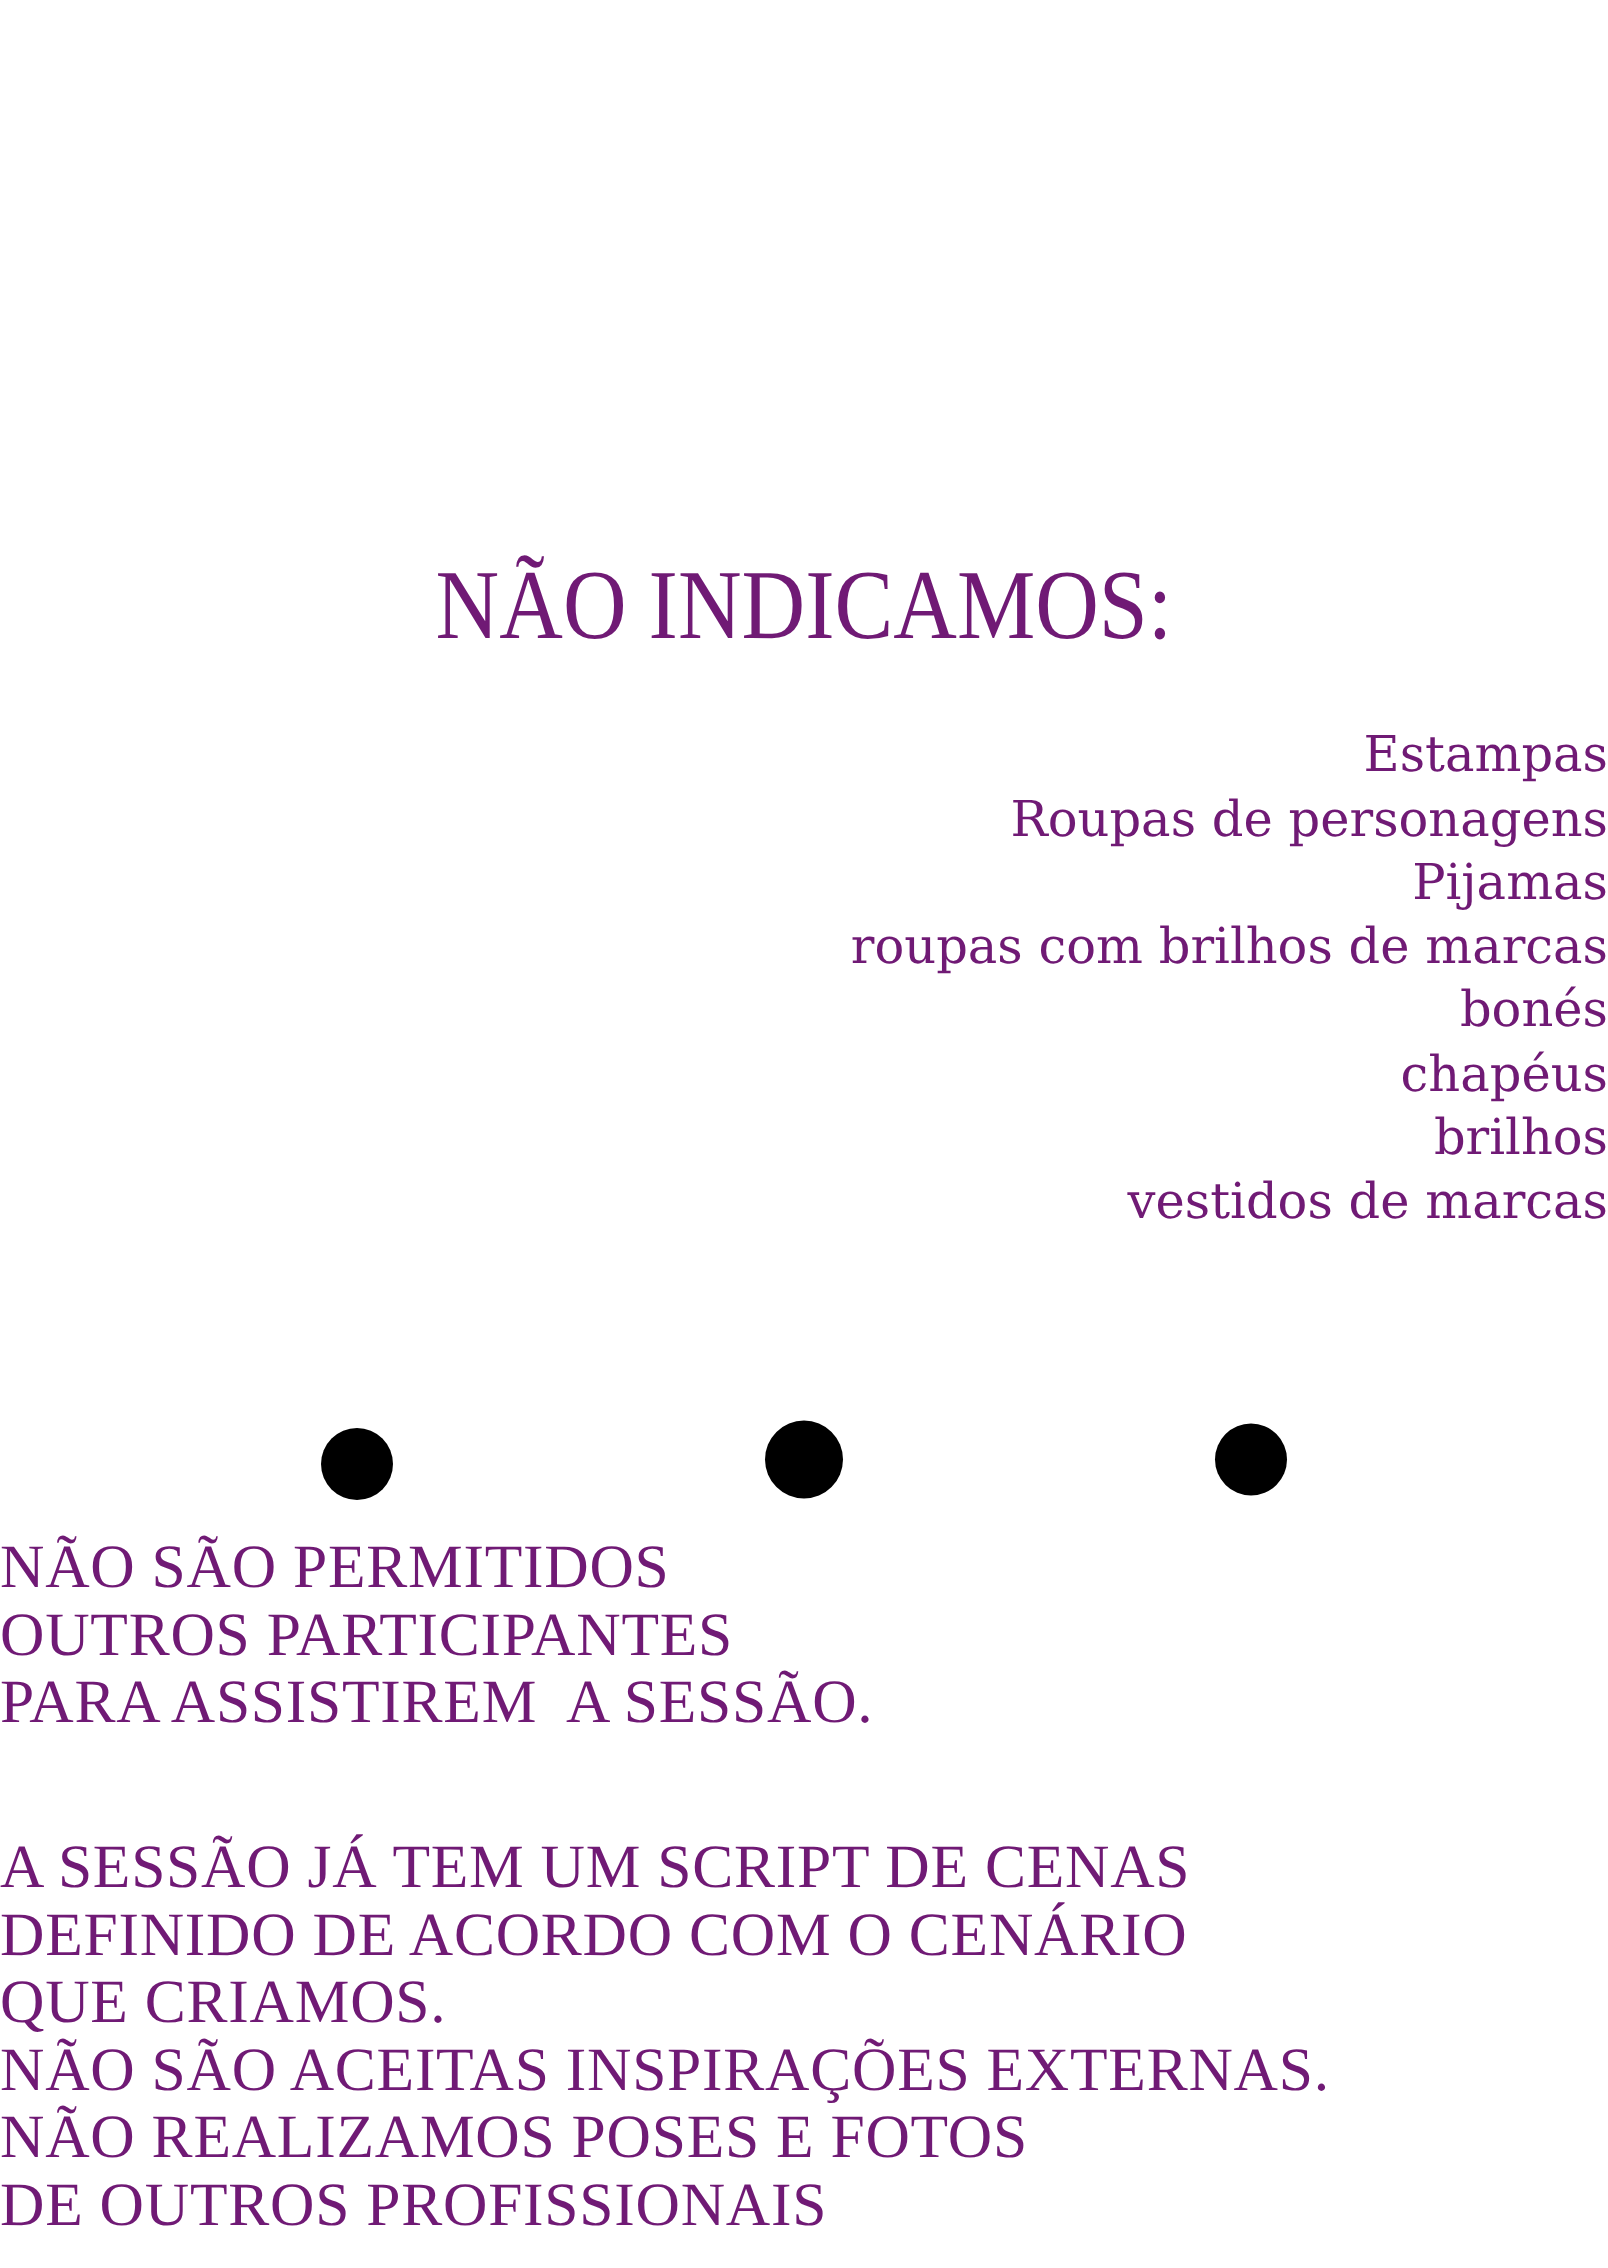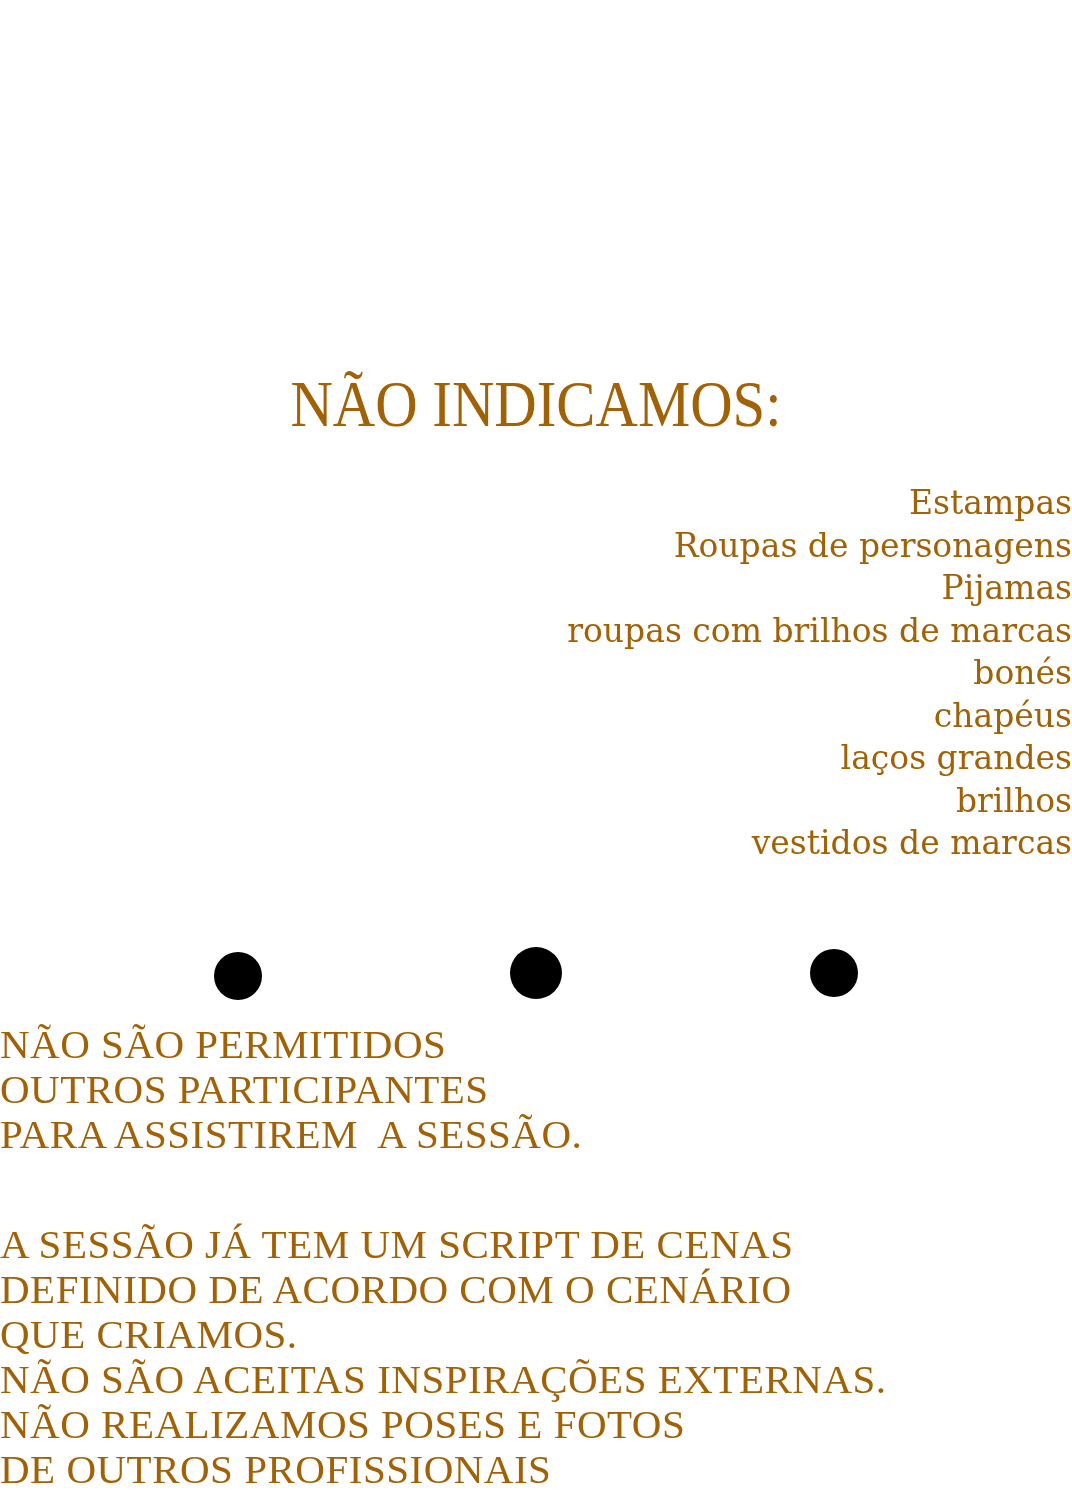--- a/index.html
+++ b/index.html
@@ -1,21 +1,21 @@
 <!DOCTYPE html>
 <html><head>
 <meta charset="utf-8">
 <style>
   html,body{margin:0;padding:0;background:#ffffff;}
   .page{
     position:relative;
     width:1072px;height:1512px;
     margin:0 auto;
     background:#ffffff;
-    color:#a16207;
+    color:#701a75;
     overflow:hidden;
   }
   .title{
     position:absolute;top:364px;left:0;width:100%;margin:0;
     text-align:center;
     font-family:"Liberation Serif",serif;
     font-weight:normal;
     font-size:66px;line-height:80px;
     transform:scaleX(0.89);
     transform-origin:50% 50%;
@@ -66,21 +66,20 @@
 
       <div class="list-line">Pijamas</div>
 
 
       <div class="list-line">roupas com brilhos de marcas</div>
 
       <div class="list-line">bonés</div>
 
       <div class="list-line">chapéus</div>
 
-      <div class="list-line">laços grandes</div>
 
       <div class="list-line">brilhos</div>
 
       <div class="list-line">vestidos de marcas</div>
     </div>
 
   <div class="dots">
     <span class="dot dot-1"></span>
     <span class="dot dot-2"></span>
     <span class="dot dot-3"></span>

